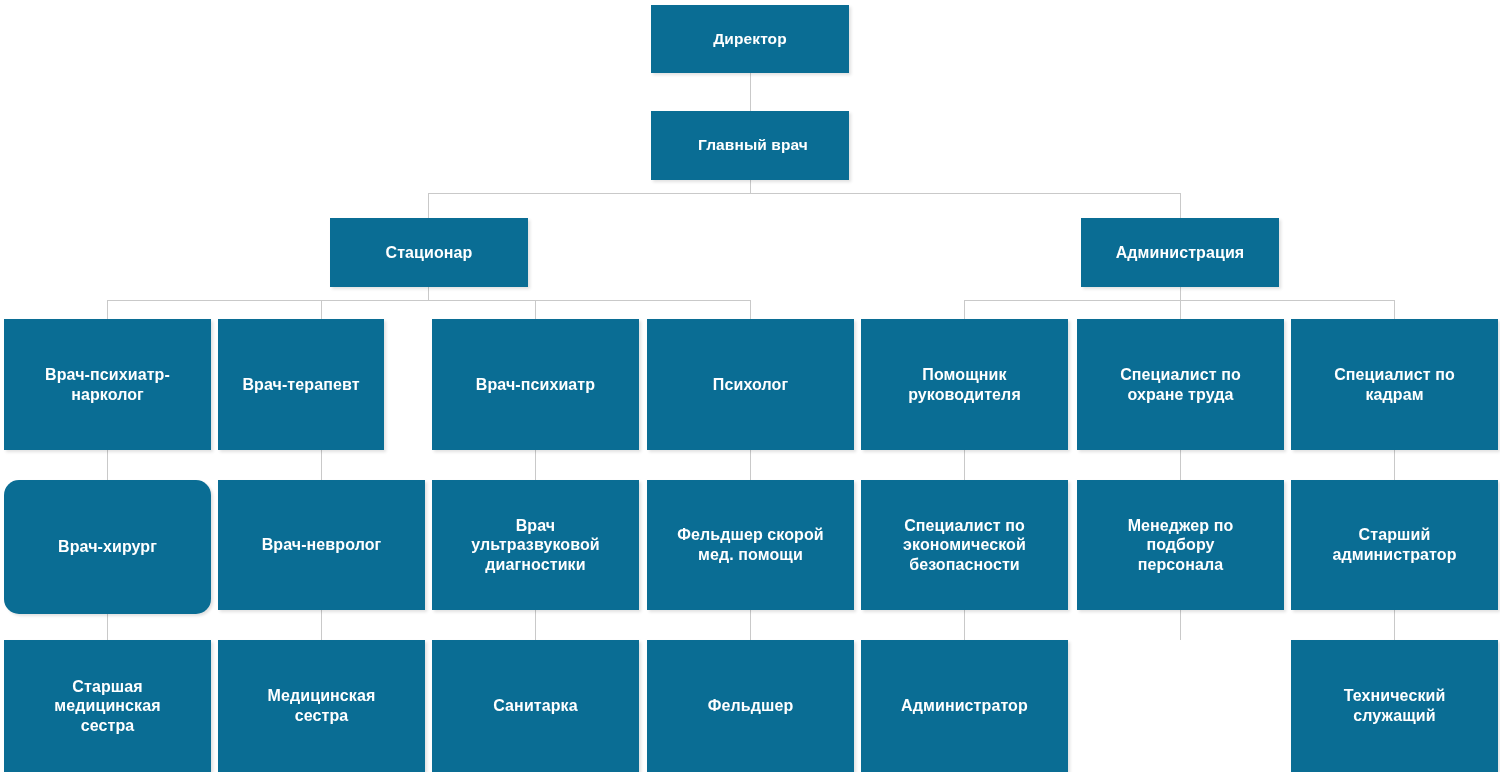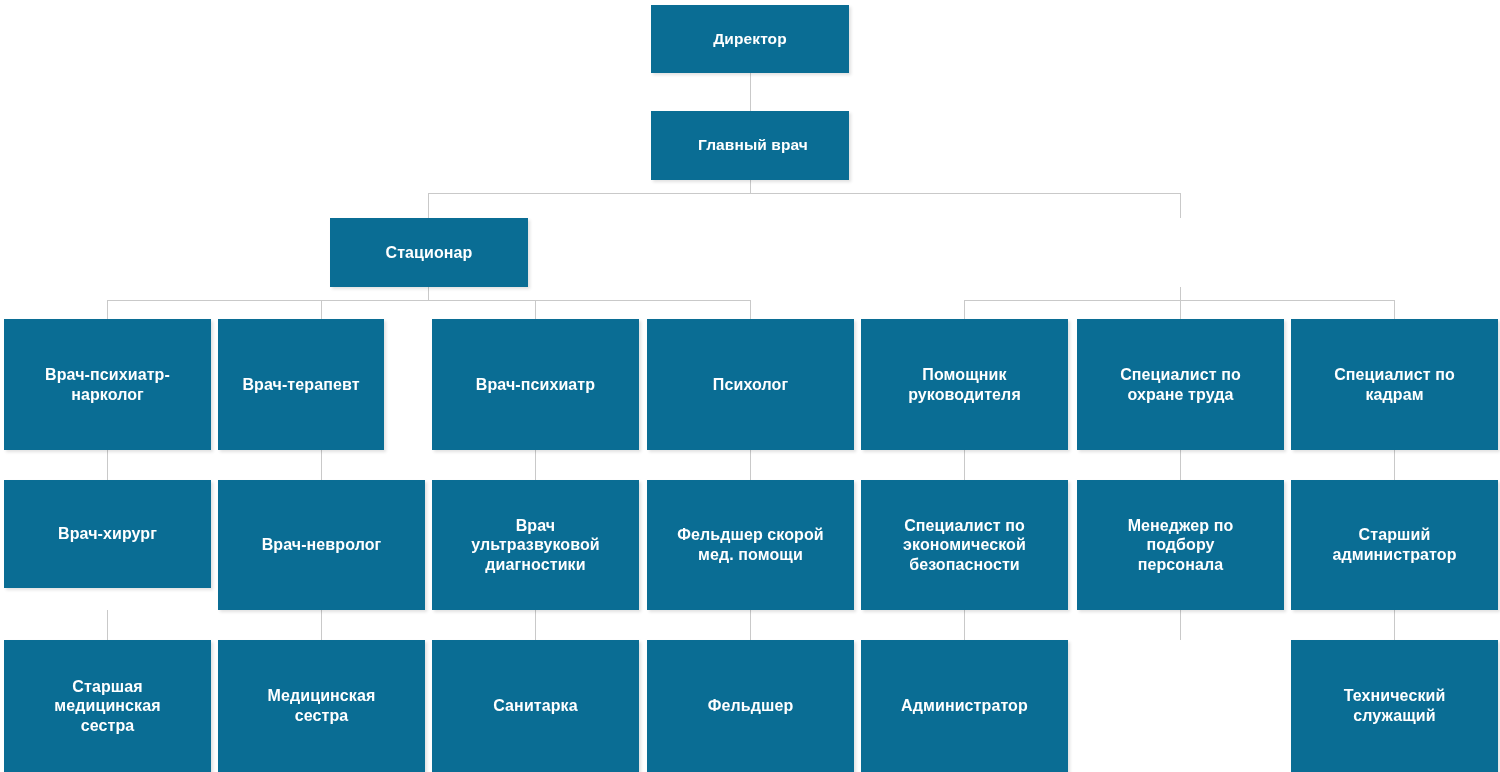--- a/index.html
+++ b/index.html
@@ -93,20 +93,23 @@
     <span class="node-label">Директор</span>
   </div>
 
   <div class="node node-lvl2" style="left:651px; top:111px; width:198px; height:69px;">
     <span class="node-label">Главный врач</span>
   </div>
 
   <div class="node node-lvl3" style="left:330px; top:218px; width:198px; height:69px;">
     <span class="node-label">Стационар</span>
   </div>
+  <div class="node node-lvl3" style="left:1081px; top:218px; width:198px; height:69px;">
+    <span class="node-label">Администрация</span>
+  </div>
 
   <div class="node node-leaf" style="left:4px; top:319px; width:207px; height:131px;">
     <span class="node-label">Врач-психиатр-
 нарколог</span>
   </div>
   <div class="node node-leaf" style="left:218px; top:319px; width:166px; height:131px;">
     <span class="node-label">Врач-терапевт</span>
   </div>
   <div class="node node-leaf" style="left:432px; top:319px; width:207px; height:131px;">
     <span class="node-label">Врач-психиатр</span>
@@ -120,21 +123,21 @@
   </div>
   <div class="node node-leaf" style="left:1077px; top:319px; width:207px; height:131px;">
     <span class="node-label">Специалист по
 охране труда</span>
   </div>
   <div class="node node-leaf" style="left:1291px; top:319px; width:207px; height:131px;">
     <span class="node-label">Специалист по
 кадрам</span>
   </div>
 
-  <div class="node node-leaf" style="left:4px; top:480px; width:207px; height:108px;">
+  <div class="node node-leaf" style="left:4px; top:480px; width:207px; height:134px;border-radius:15px;">
     <span class="node-label">Врач-хирург</span>
   </div>
   <div class="node node-leaf" style="left:218px; top:480px; width:207px; height:130px;">
     <span class="node-label">Врач-невролог</span>
   </div>
   <div class="node node-leaf" style="left:647px; top:480px; width:207px; height:130px;">
     <span class="node-label">Фельдшер скорой
 мед. помощи</span>
   </div>
   <div class="node node-leaf" style="left:432px; top:480px; width:207px; height:130px;">

